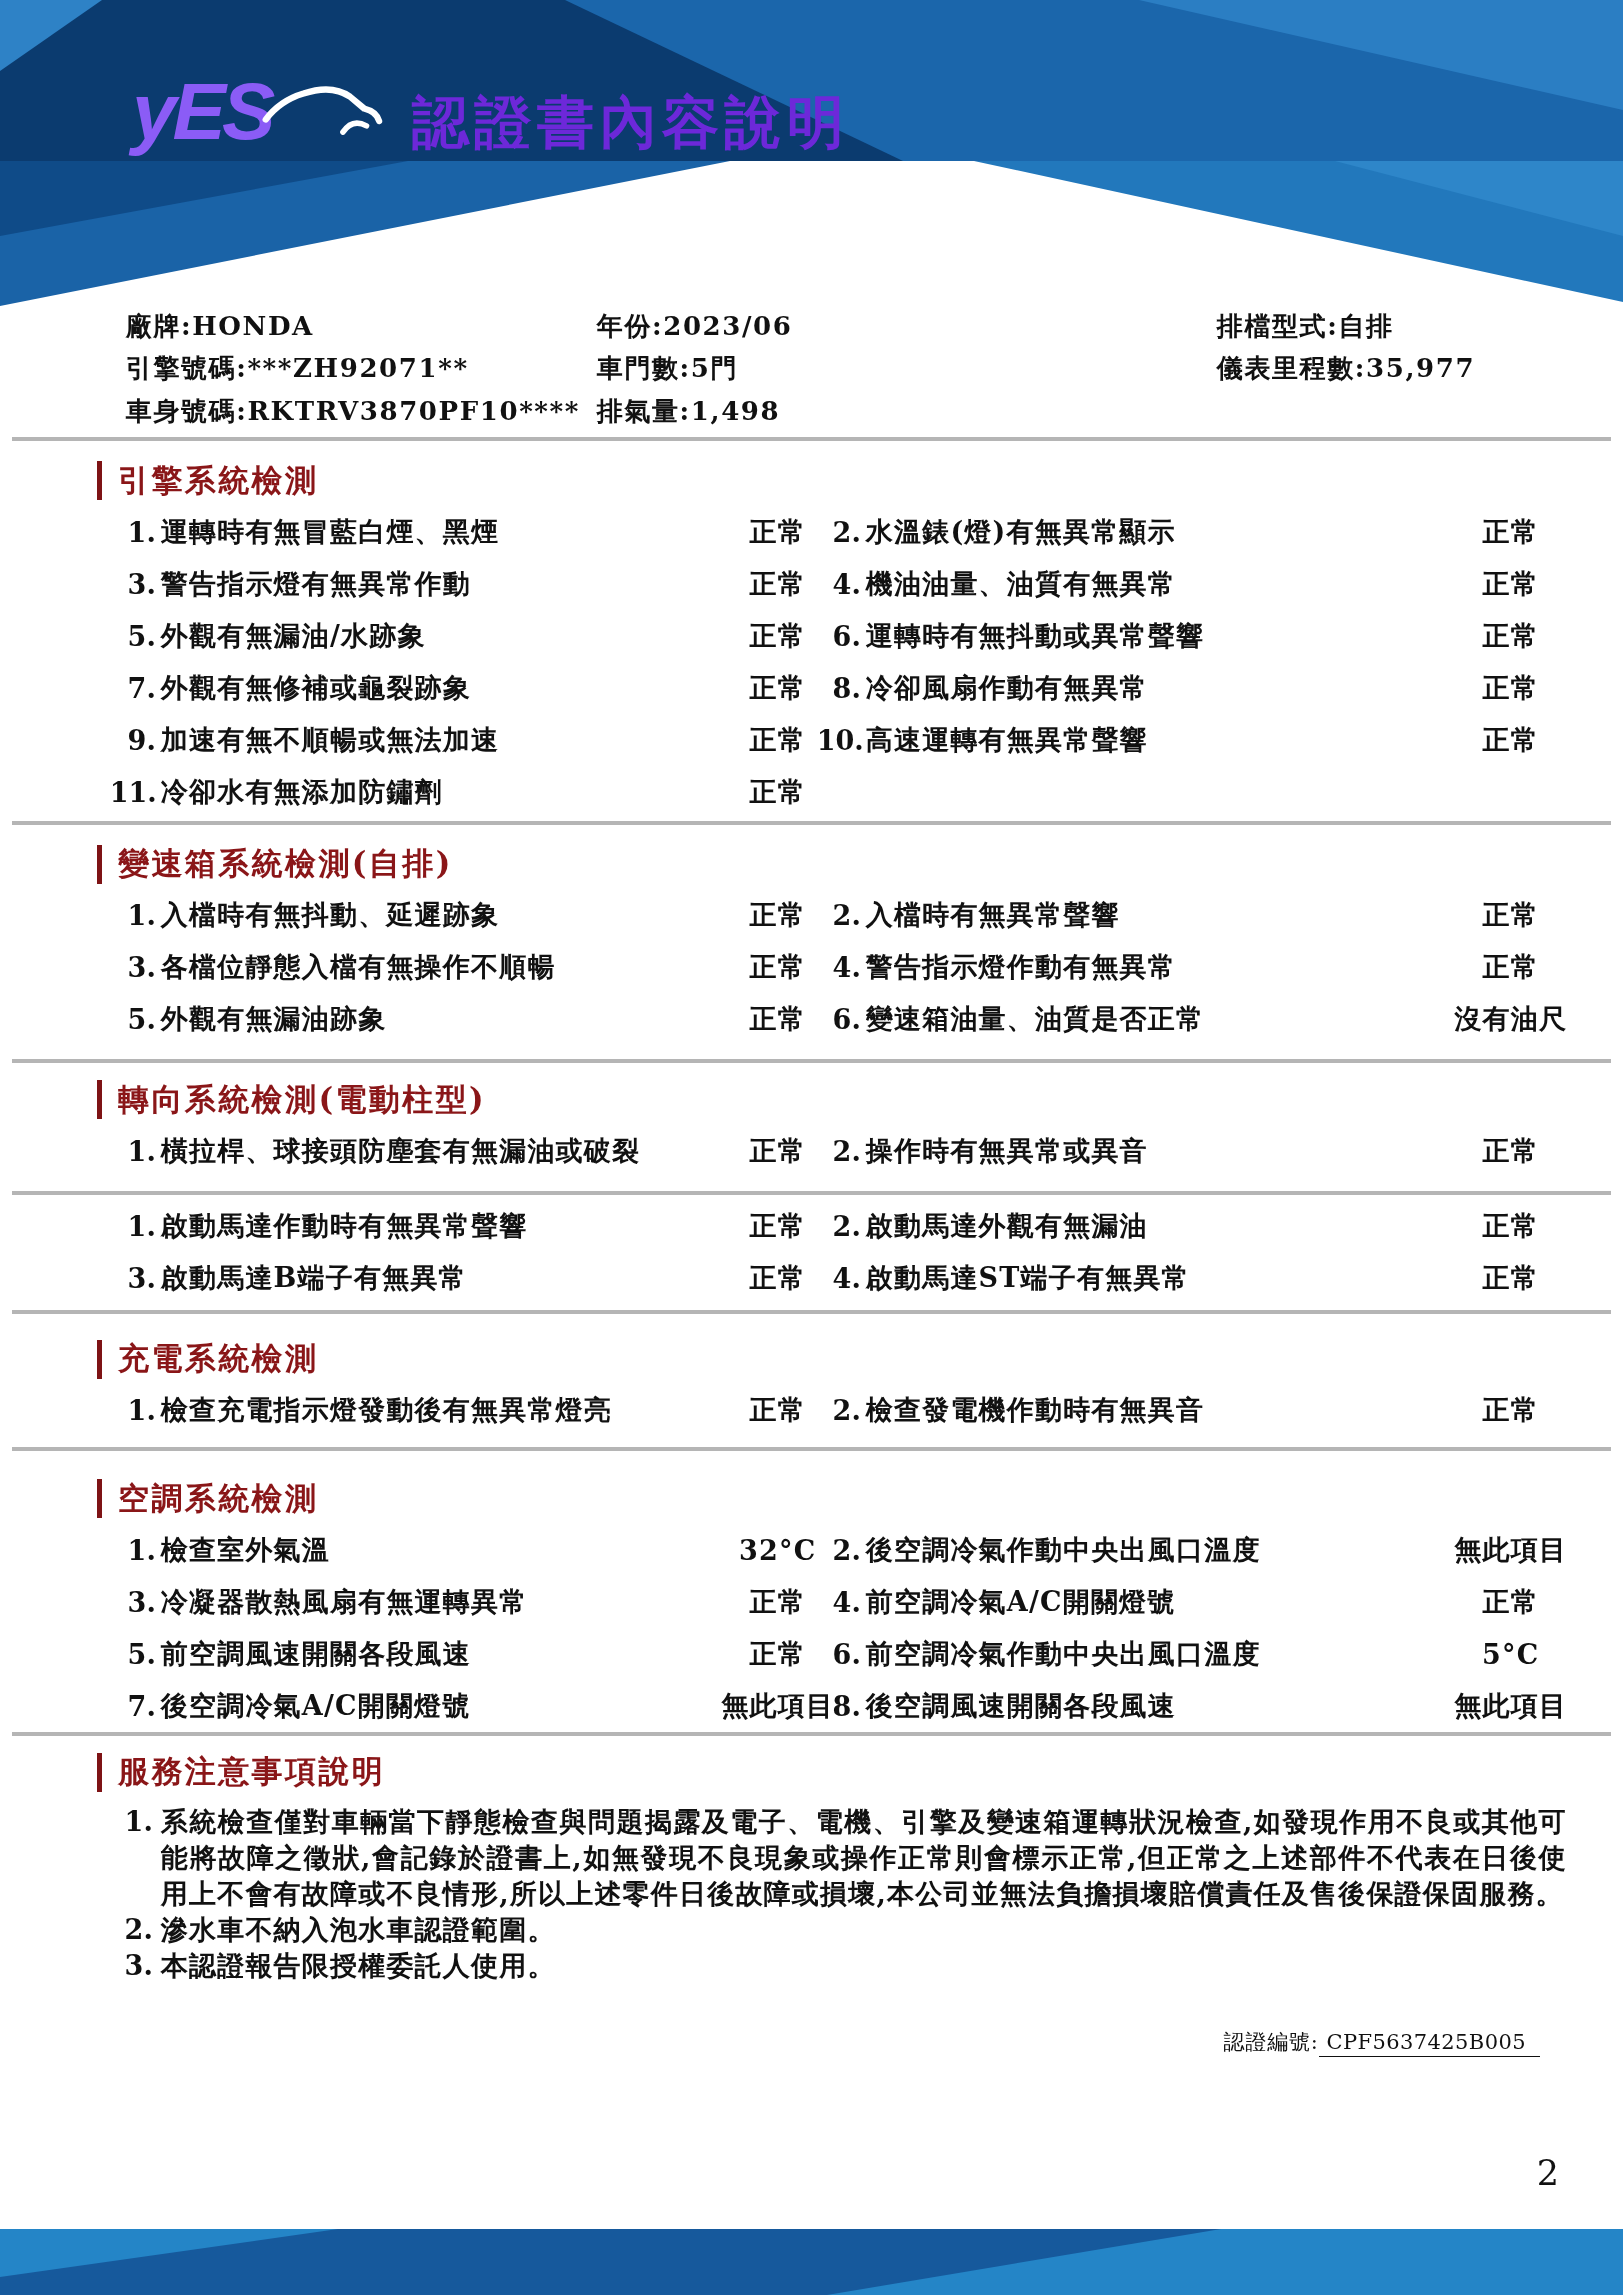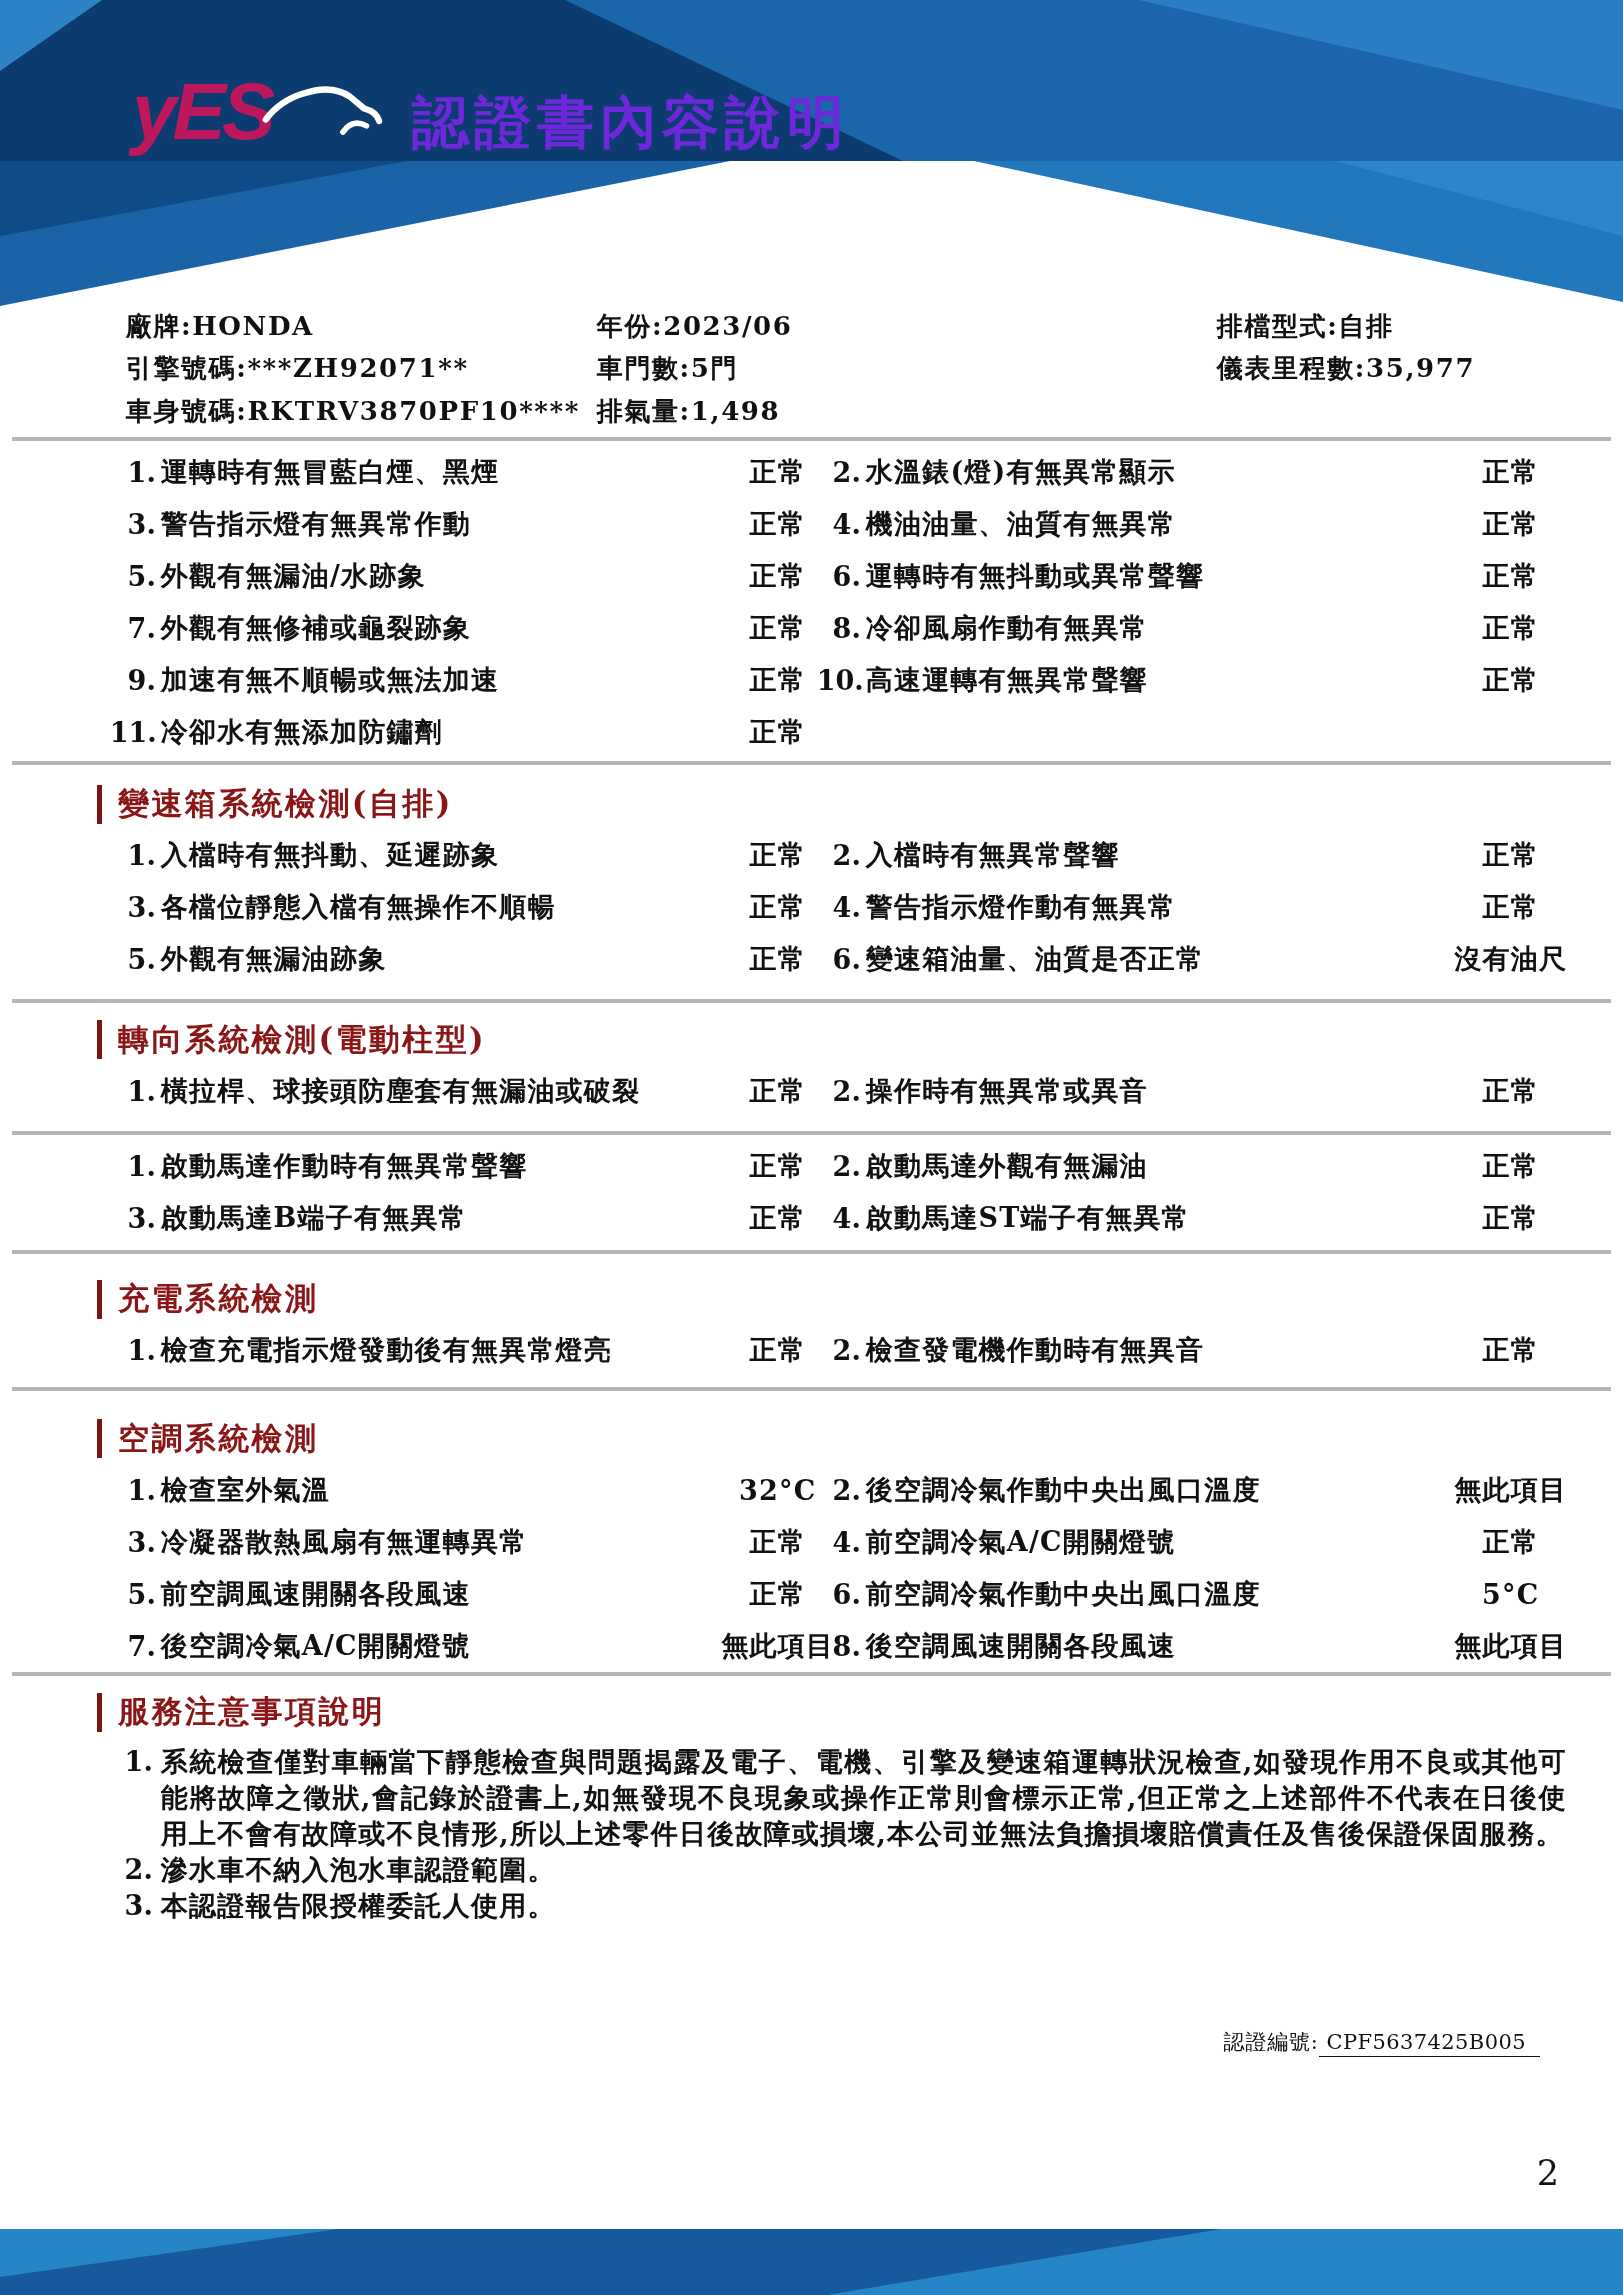--- a/index.html
+++ b/index.html
@@ -16,21 +16,21 @@
   .sh-tl{top:0;left:0;width:102px;height:71px;background:#2E82C6;
          clip-path:polygon(0 0,100% 0,0 100%);}
   .sh-lw{top:161px;left:0;width:730px;height:145px;background:#1A63A7;
          clip-path:polygon(0 0,100% 0,0 100%);}
   .sh-lw2{top:161px;left:0;width:408px;height:75px;background:#0F4B88;
           clip-path:polygon(0 0,100% 0,0 100%);}
   .sh-rw{top:161px;left:974px;width:649px;height:141px;background:#2278BC;
          clip-path:polygon(0 0,100% 0,100% 100%);}
   .sh-rw2{top:161px;left:1335px;width:288px;height:75px;background:#2E86C9;
           clip-path:polygon(0 0,100% 0,100% 100%);}
-  .logo{position:absolute;left:132px;top:72px;display:flex;align-items:center;color:#be185d;}
+  .logo{position:absolute;left:132px;top:72px;display:flex;align-items:center;color:#8b5cf6;}
   .logo-text{font-family:"Liberation Sans",sans-serif;font-size:80px;font-style:italic;
              font-weight:800;letter-spacing:-3.9px;line-height:1;}
   .car-svg{margin-left:-11px;margin-top:-6.3px;}
   .hdr-title{position:absolute;left:412px;top:91px;font-family:"Liberation Sans",sans-serif;
              font-size:57px;font-weight:700;color:#6d28d9;letter-spacing:5.5px;line-height:1.1;}
   
   .content{position:absolute;top:310px;left:11.8px;right:11.8px;font-weight:bold;}
   .vehicle-grid{display:grid;grid-template-columns:471px 620px auto;row-gap:9.4px;
                 padding-left:114px;font-size:26px;letter-spacing:1.6px;}
   .vcell{height:33px;line-height:33px;white-space:nowrap;}
@@ -98,20 +98,24 @@
         <div class="vcell">排檔型式:自排</div>
         <div class="vcell">引擎號碼:***ZH92071**</div>
         <div class="vcell">車門數:5門</div>
         <div class="vcell">儀表里程數:35,977</div>
         <div class="vcell">車身號碼:RKTRV3870PF10****</div>
         <div class="vcell">排氣量:1,498</div>
       </div>
     <div class="separator sep1"></div>
     <div id="sections">
         <div class="section">
+          <div class="sec-head" style="margin-top: 19px;">
+            <span class="bar"></span>
+            <span class="sec-title">引擎系統檢測</span>
+          </div>
           <div class="items-grid">
             <div class="cell l">
               <span class="num">1.</span>
               <span class="label">運轉時有無冒藍白煙、黑煙</span>
               <span class="val">正常</span>
             </div>
             <div class="cell r">
               <span class="num">2.</span>
               <span class="label">水溫錶(燈)有無異常顯示</span>
               <span class="val">正常</span>

